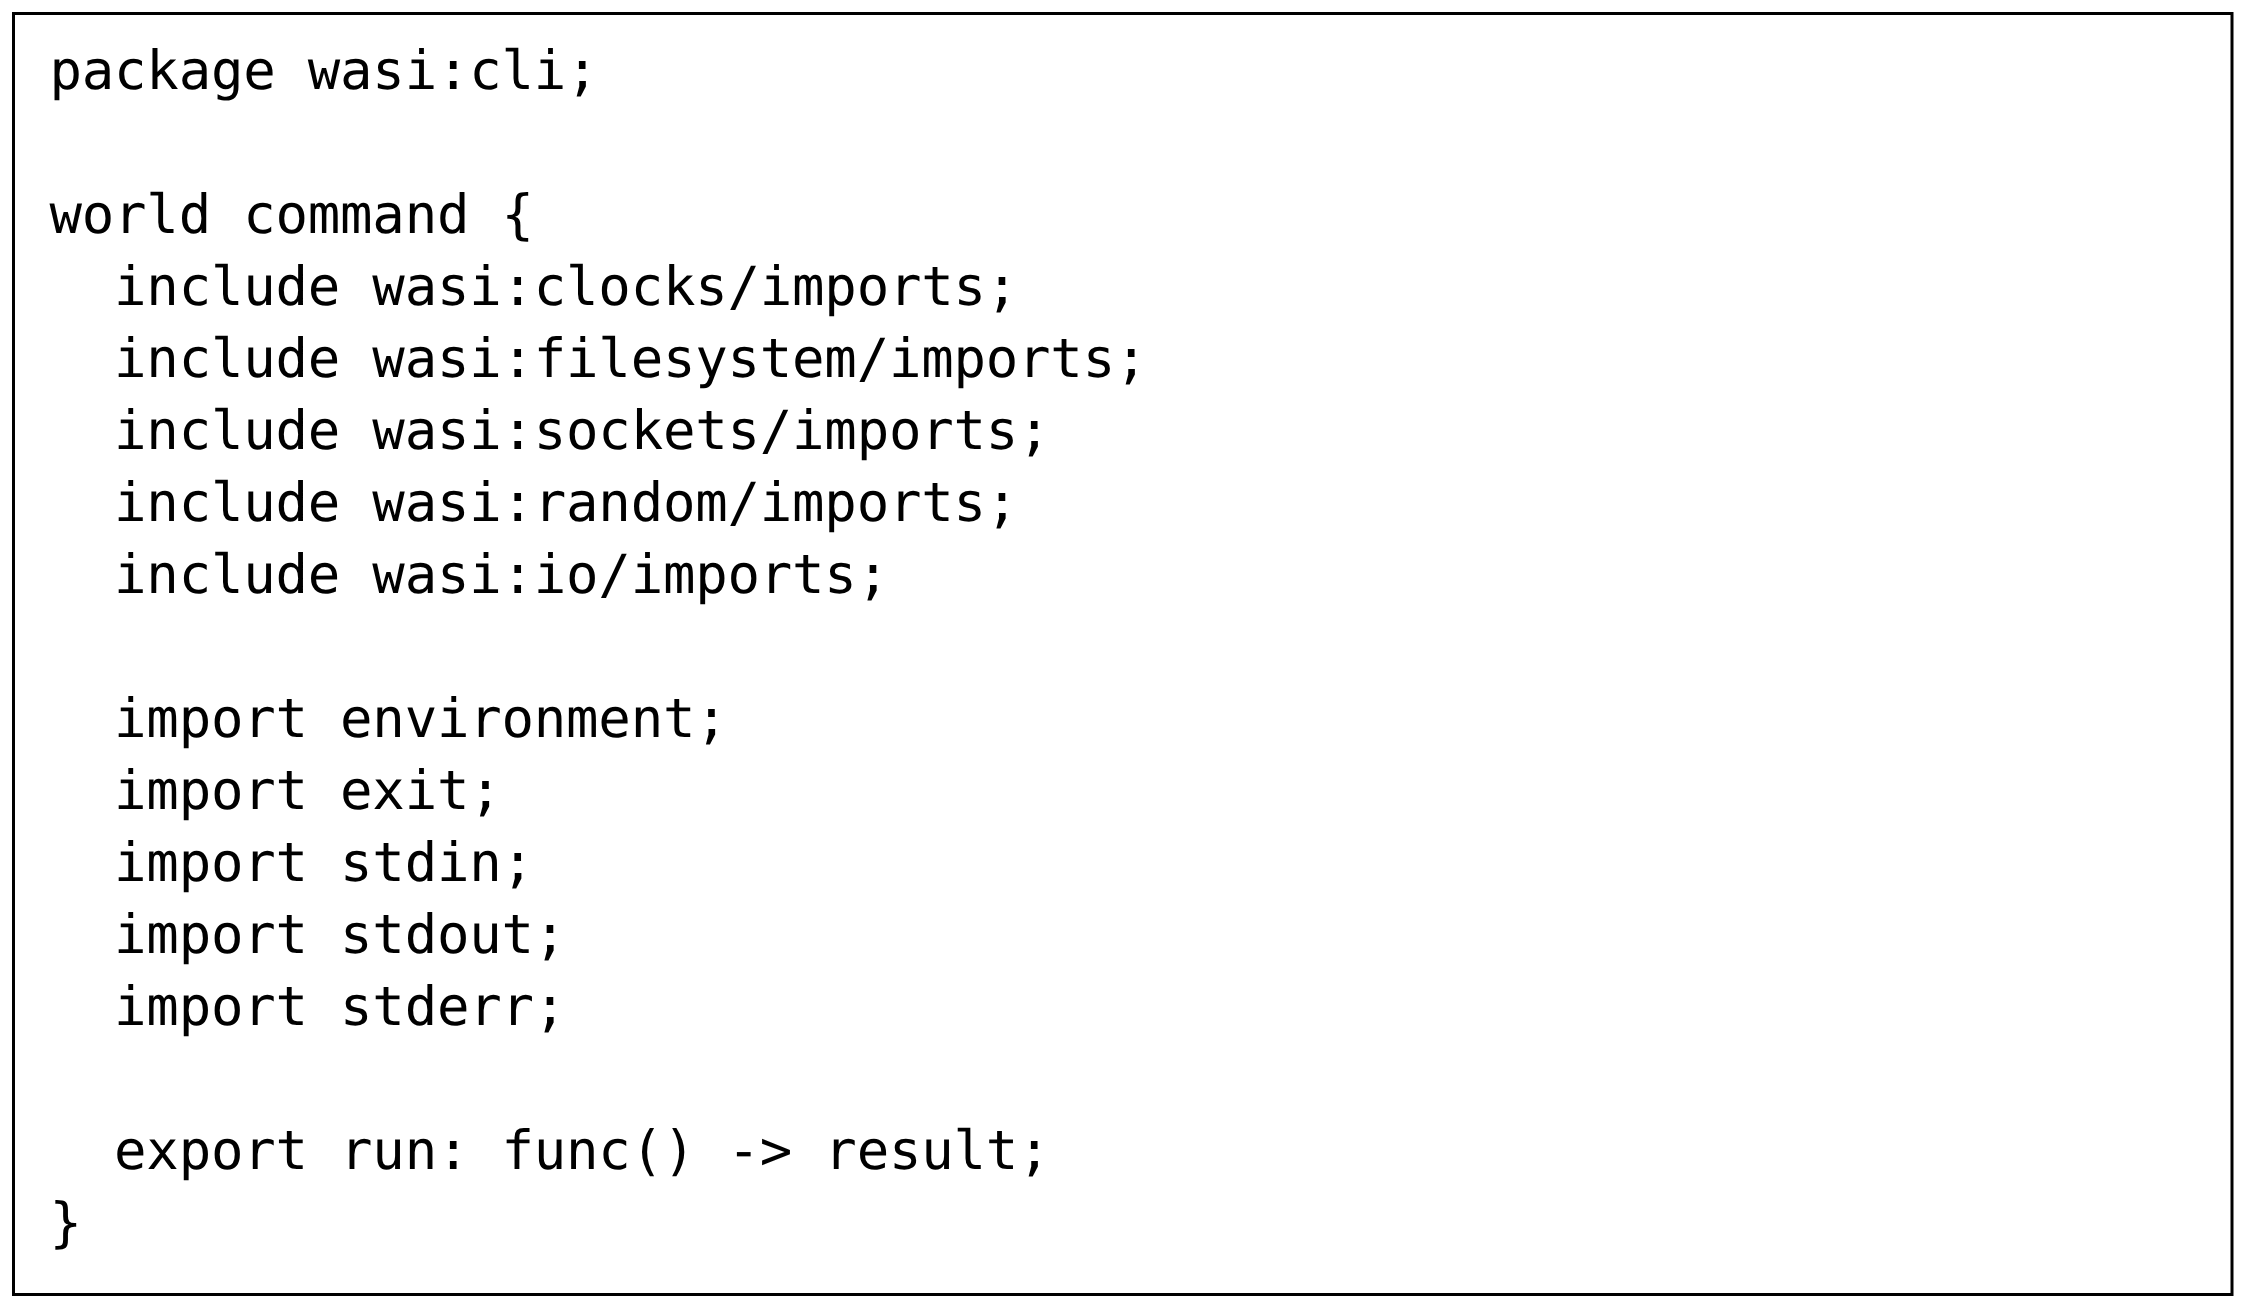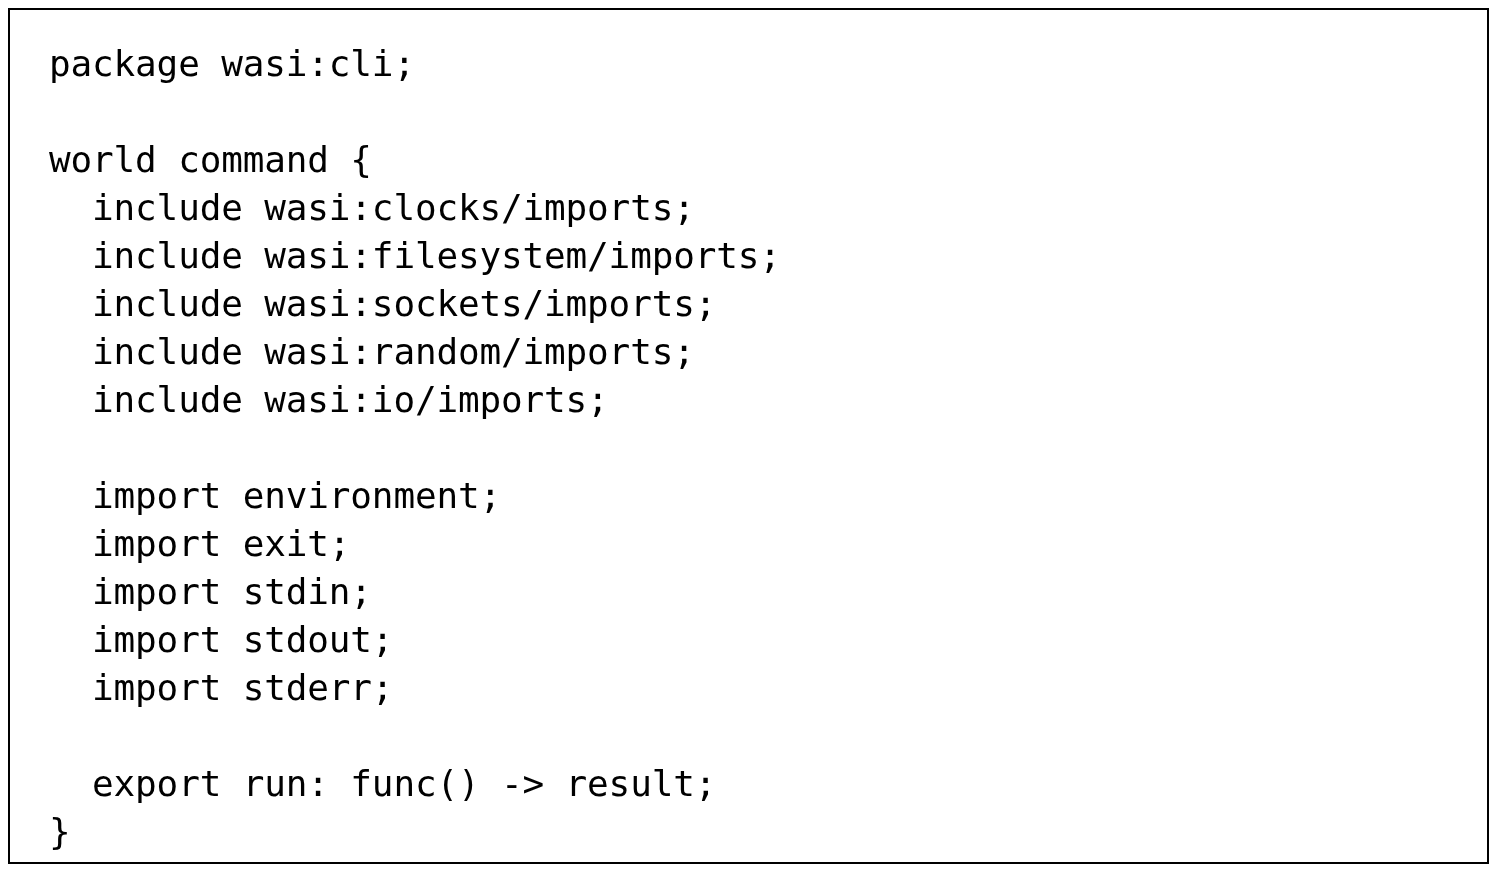--- a/index.html
+++ b/index.html
@@ -30,21 +30,21 @@
     height: 856px;
     box-sizing: border-box;
     border: 2px solid #000000;
     background: #ffffff;
   }
 
   #code-block {
     position: absolute;
     left: 23px;
     top: 14px;
-    margin: 16px;
+    margin: 0;
     padding: 0;
     font-family: "DejaVu Sans Mono", monospace;
     font-size: 36px;
     line-height: 48px;
     letter-spacing: -0.15px;
     color: #000000;
     white-space: pre;
     font-weight: 400;
   }
 

